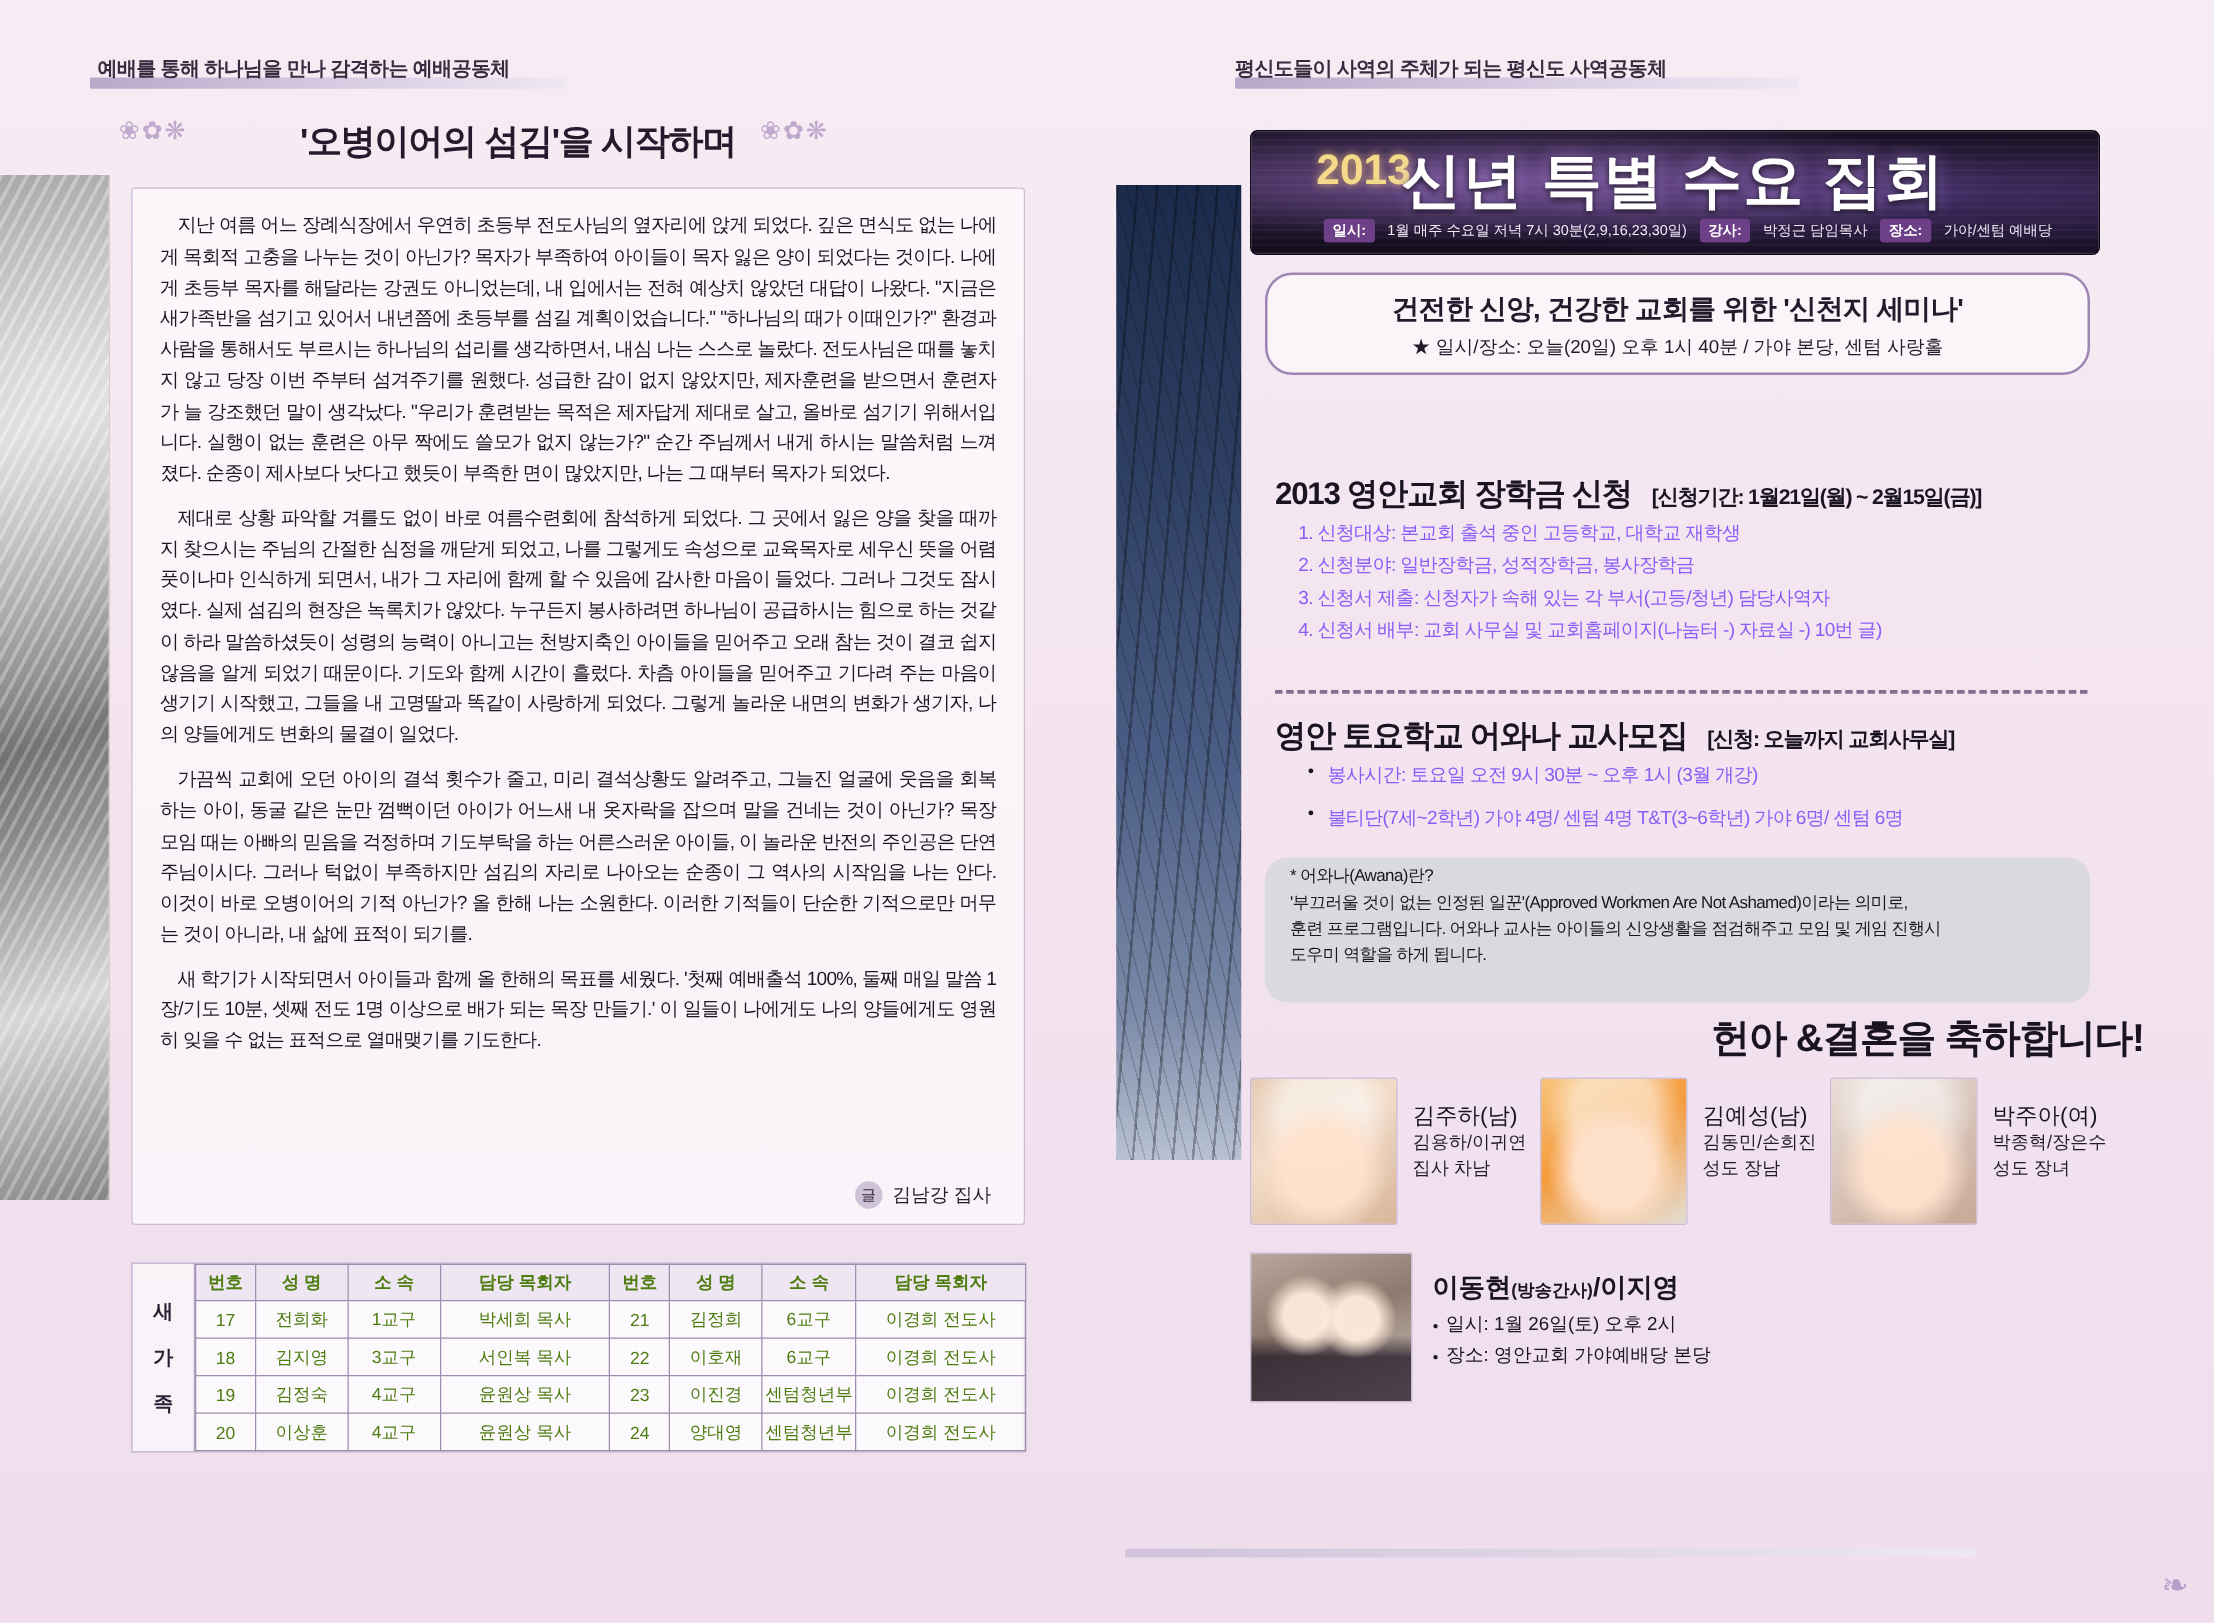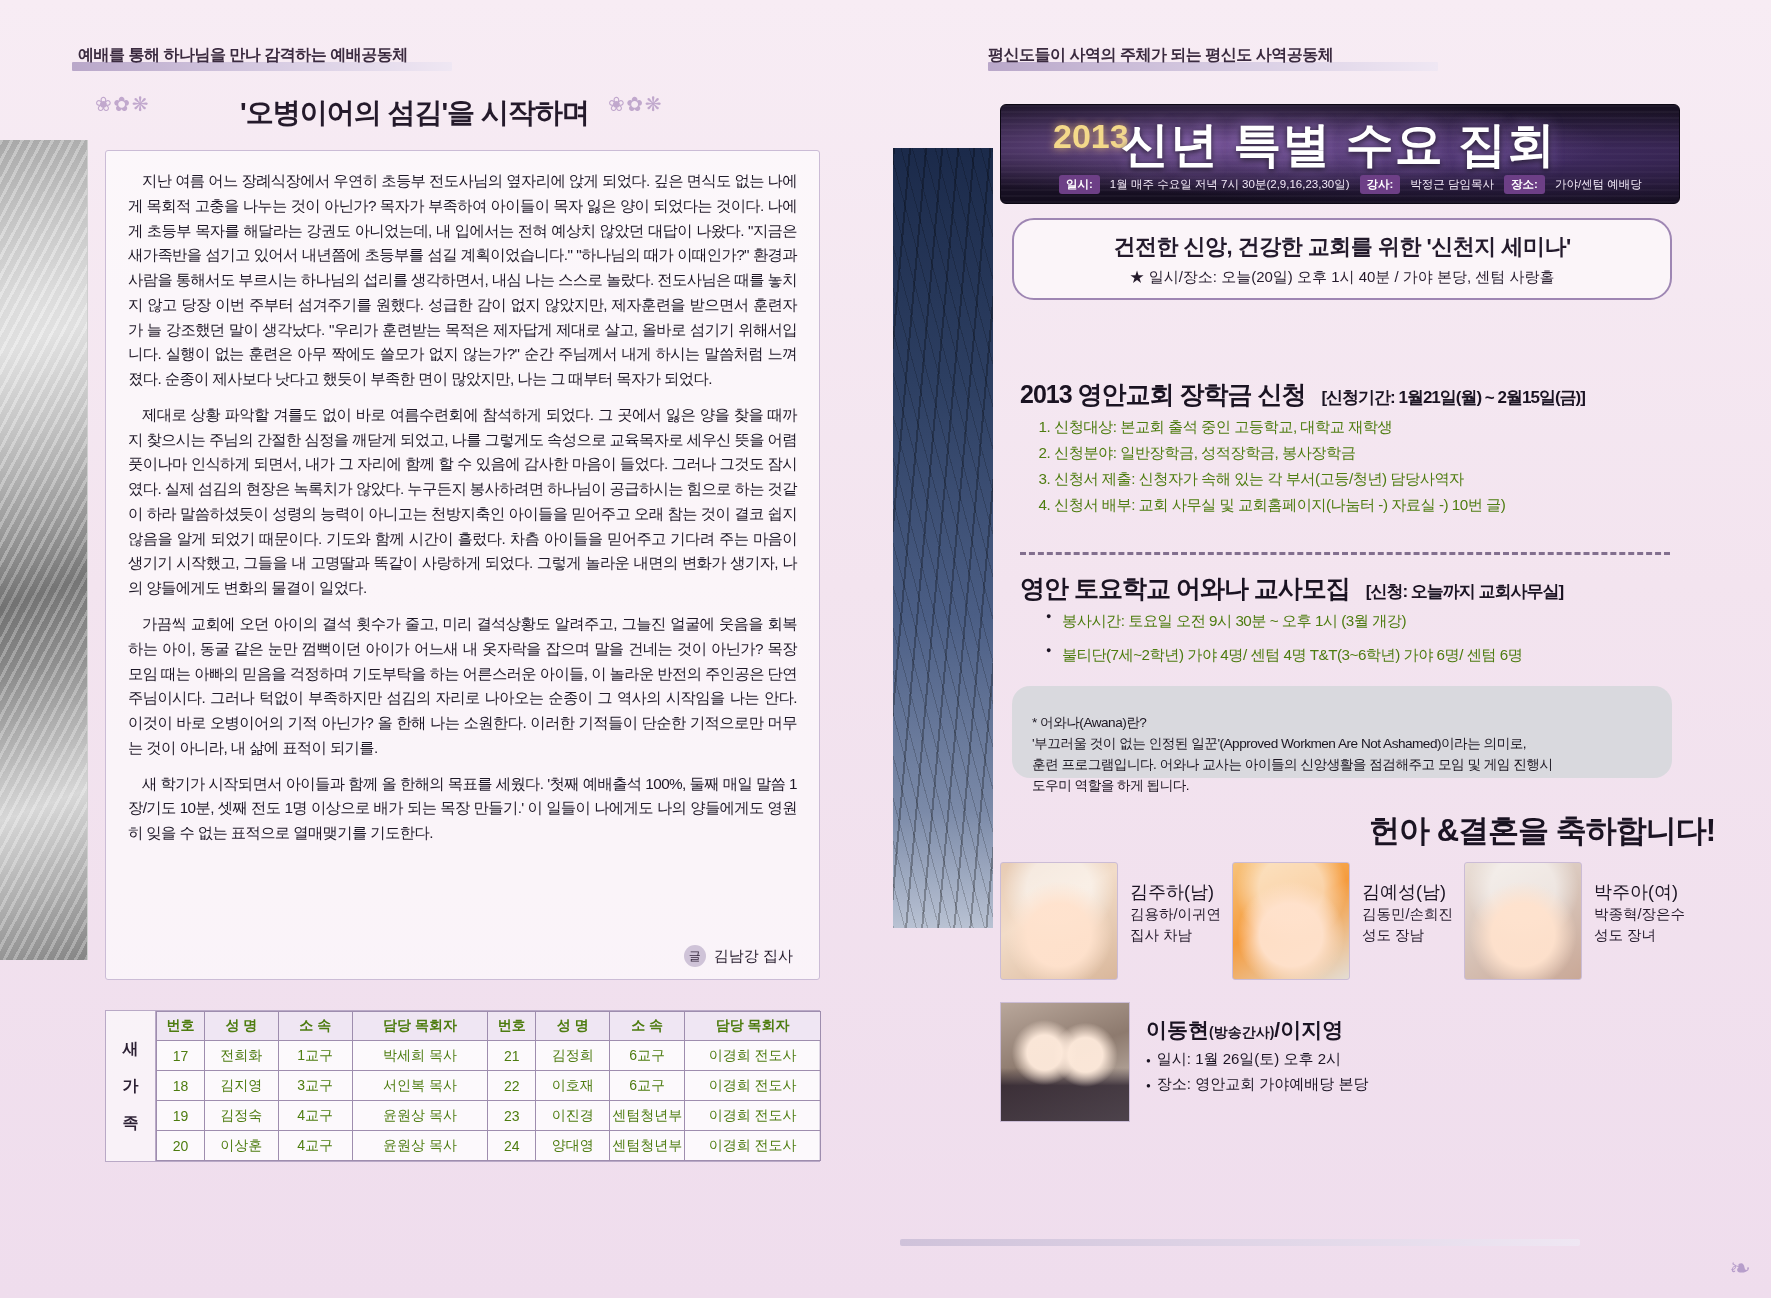--- a/index.html
+++ b/index.html
@@ -200,41 +200,41 @@
     position:absolute;
     font-size:25px; font-weight:bold; color:#1a1322; letter-spacing:-1px;
     white-space:nowrap;
   }
   .blk-note {
     font-size:17px; font-weight:bold; color:#1a1322;
   }
   ol.sch, ul.awana {
     position:absolute;
     margin:0; padding:0 0 0 34px;
-    font-size:15.2px; line-height:1.72; color:#4d7c0f;
+    font-size:15.2px; line-height:1.72; color:#8b5cf6;
     letter-spacing:-0.5px;
   }
   ul.awana { list-style:none; padding-left:18px; }
   ul.awana li { position:relative; padding-left:16px; margin-bottom:8px;}
   ul.awana li::before {
     content:"●"; position:absolute; left:0; top:0; font-size:9px; line-height:1.9; color:#1a1322;
   }
 
   .dash-divider {
     position:absolute;
     height:0; border-top:3px dashed #6f5b7e;
     opacity:.85;
   }
 
   .awana-note {
     position:absolute;
-    left:900px; top:672px; width:680px; height:92px;
+    left:900px; top:672px; width:680px; height:116px;
     background:#d9d9de;
     border-radius:18px;
-    padding:26px 20px;
+    padding:4px 20px;
     font-size:13.6px; line-height:1.55; color:#1b1520;
     letter-spacing:-0.5px;
   }
 
   .celebrate-title {
     position:absolute;
     right:56px; top:810px;
     font-size:31px; font-weight:bold; color:#1a1322;
     letter-spacing:-1px;
   }

